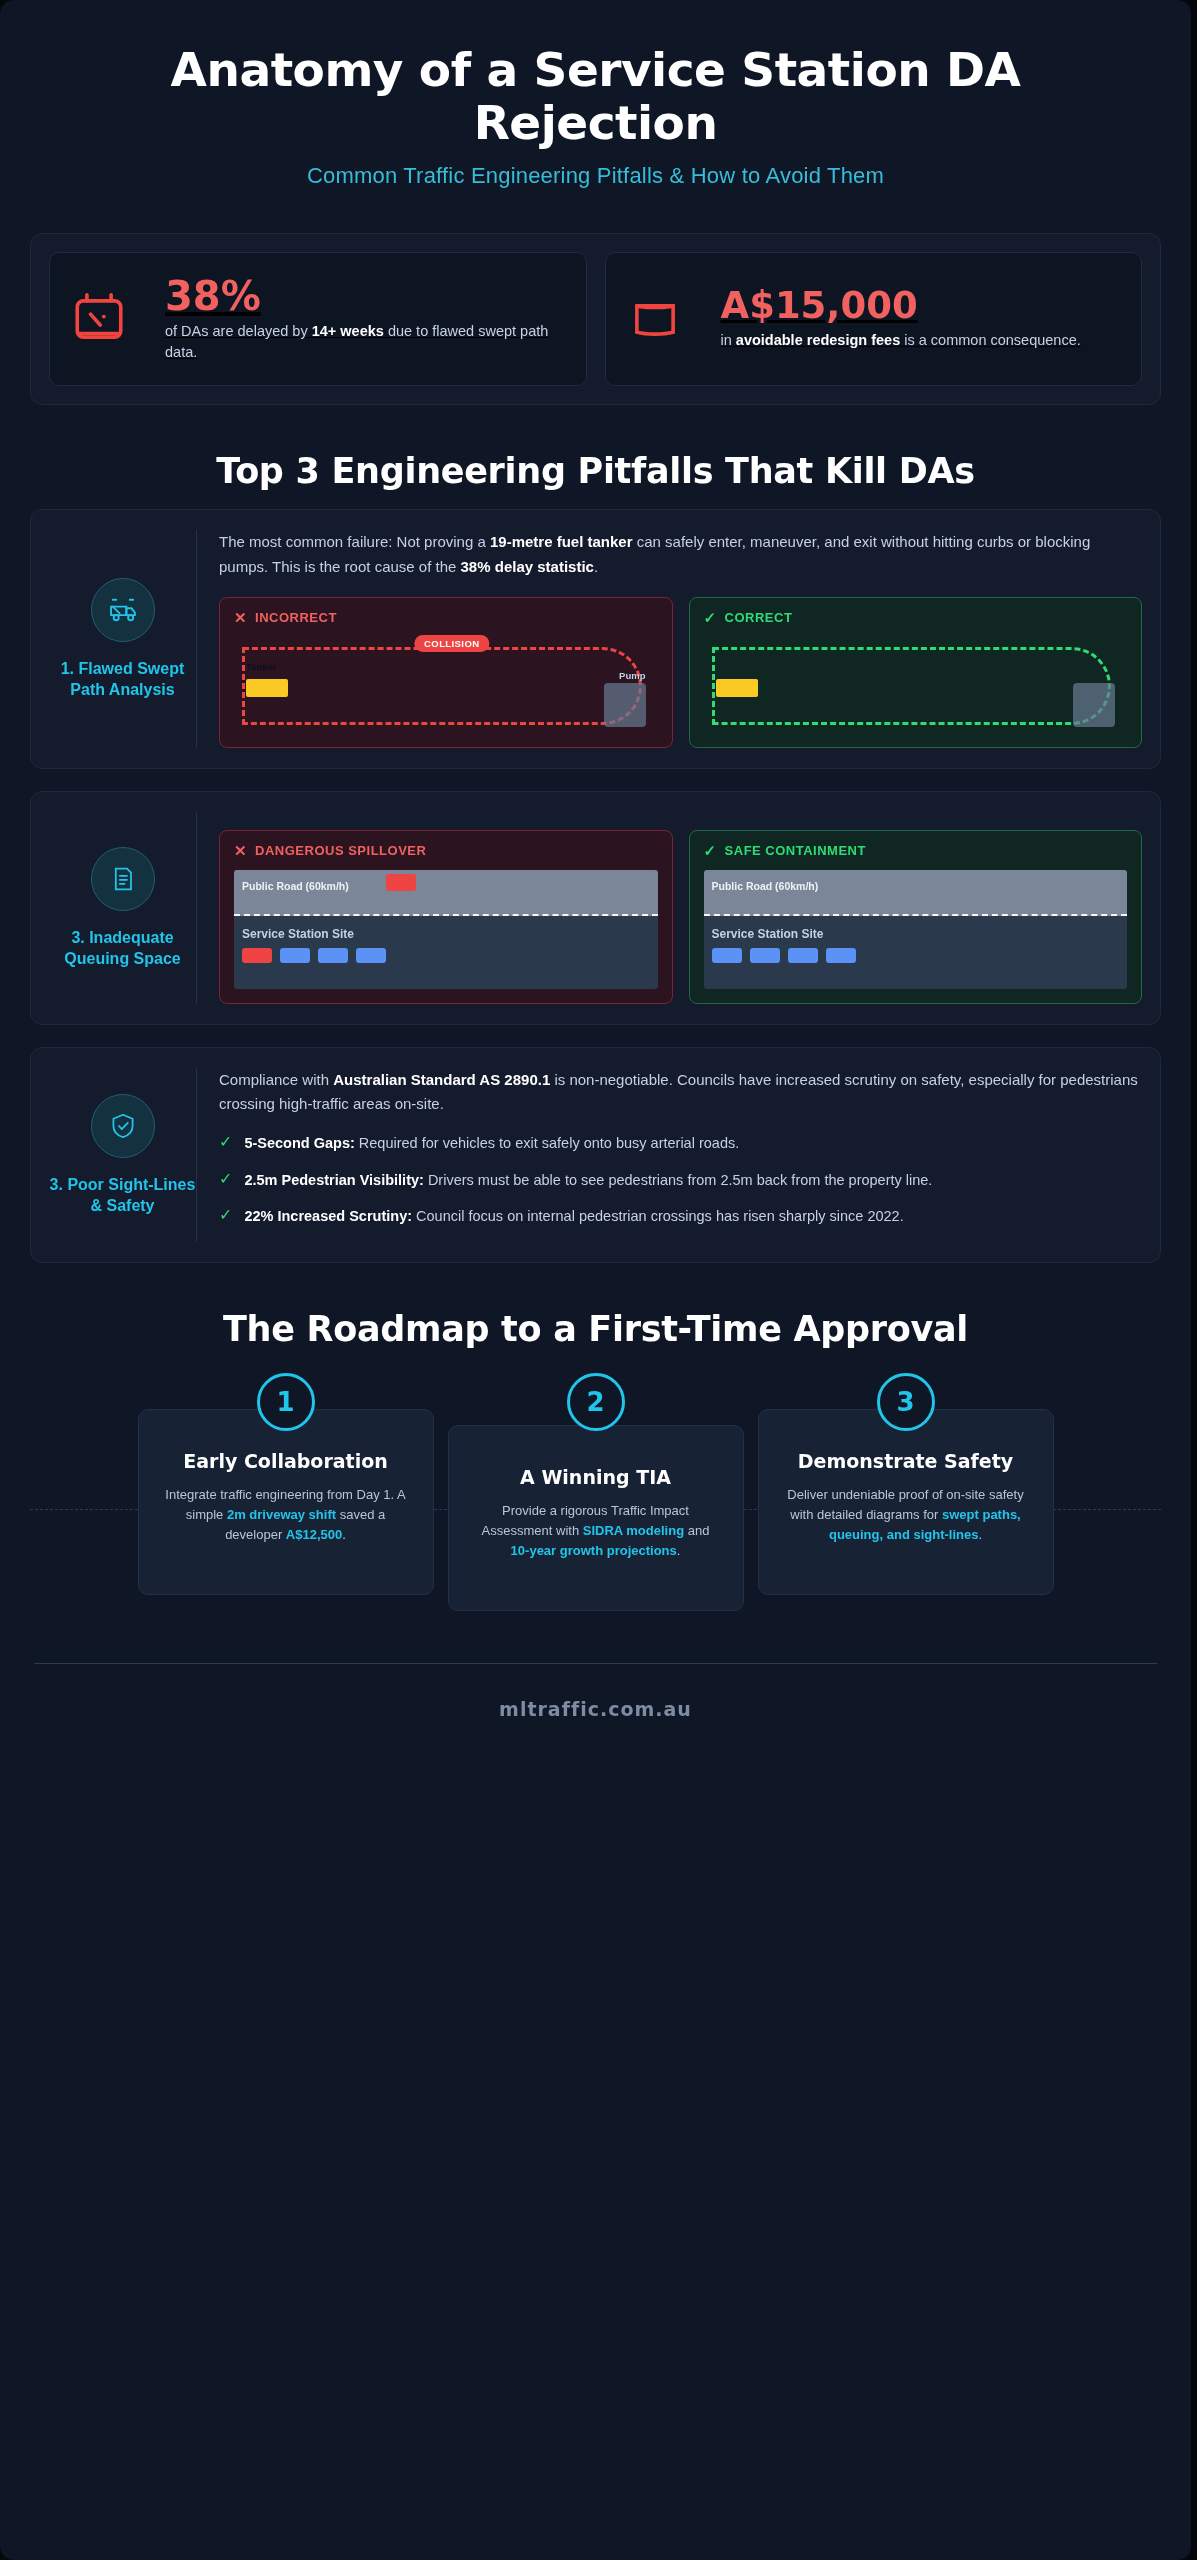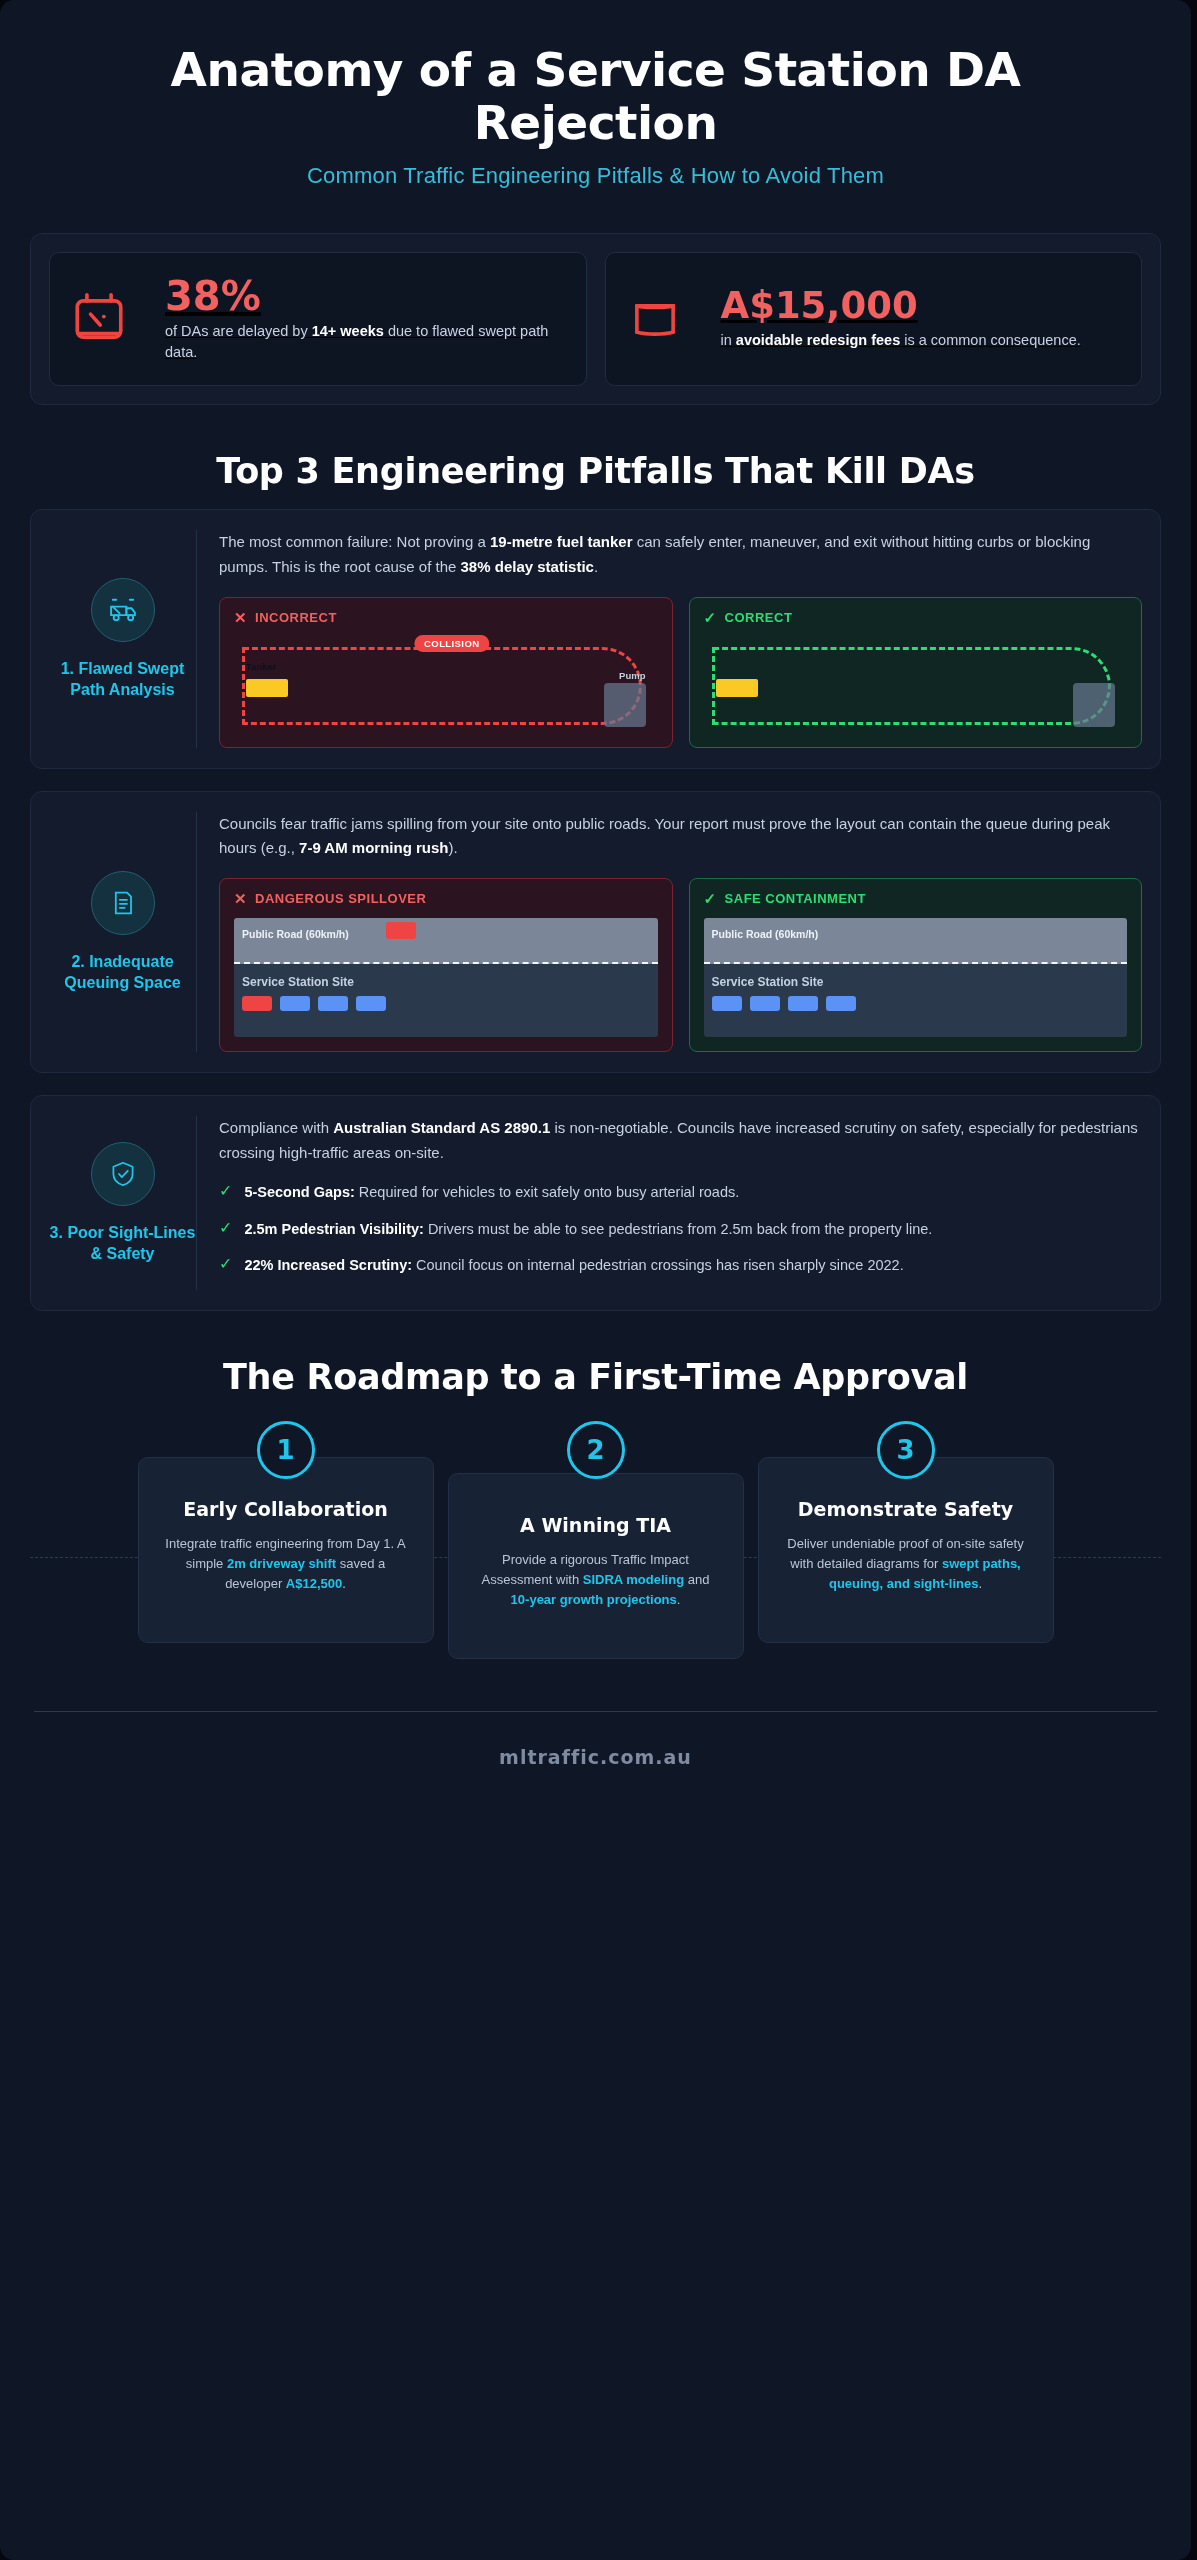--- a/index.html
+++ b/index.html
@@ -347,24 +347,23 @@
   </div>
 
   <div class="pitfall">
     <div class="pitfall-left">
       <div class="circle-icon">
         <svg viewBox="0 0 40 40" width="32" height="32" fill="none" stroke="#22c5ea" stroke-width="2.2" stroke-linecap="round">
           <path d="M11 7h14l5 5v21H11z"></path>
           <path d="M16 16h9M16 21h9M16 26h6"></path>
         </svg>
       </div>
-      <div class="pitfall-label">2. Inadequate Queuing Space</div>
+      <div class="pitfall-label">3. Inadequate Queuing Space</div>
     </div>
     <div class="pitfall-right">
-      <div class="pitfall-desc"><span>Councils fear traffic jams spilling from your site onto public roads. Your report must prove the layout can contain the queue during peak hours (e.g., </span><b>7-9 AM morning rush</b><span>).</span></div>
 
       <div class="compare">
         <div class="panel bad">
           <div class="panel-head">
             <span class="mark">✕</span>
             <span>DANGEROUS SPILLOVER</span>
           </div>
           <div class="qstage">
             <div class="road">
               <span class="road-lbl">Public Road (60km/h)</span>

